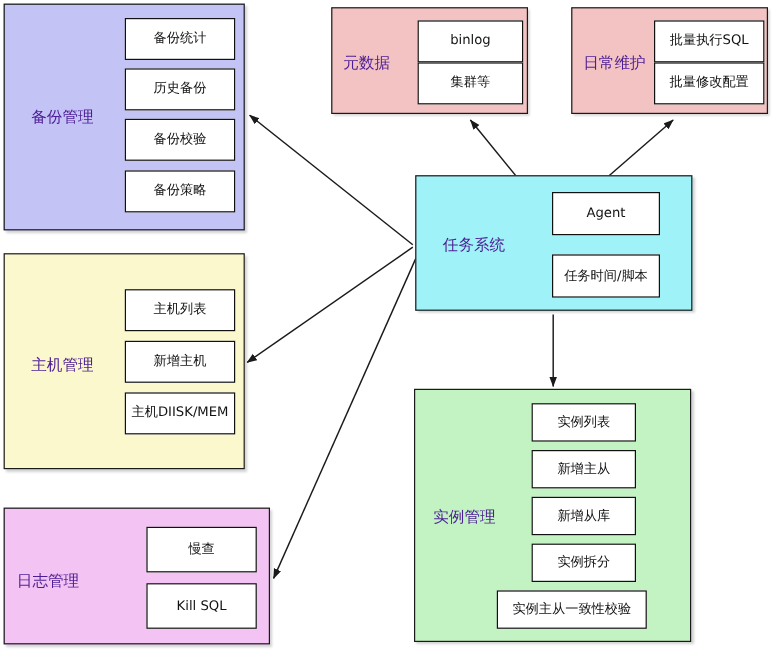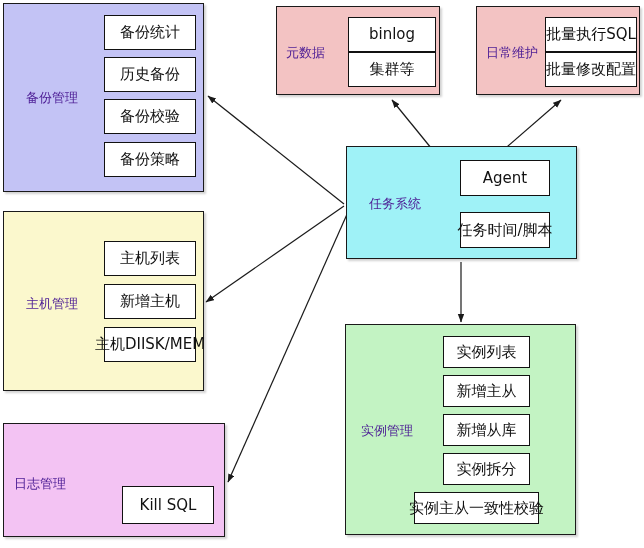--- a/index.html
+++ b/index.html
@@ -33,21 +33,21 @@
     white-space: nowrap;
   }
   .item {
     position: absolute;
     box-sizing: border-box;
     background: #ffffff;
     border: 1.5px solid #111111;
     display: flex;
     align-items: center;
     justify-content: center;
-    font-size: 15px;
+    font-size: 11px;
     color: #111111;
     line-height: 1.1;
     white-space: nowrap;
   }
   svg.arrows {
     position: absolute;
     left: 0;
     top: 0;
     width: 644px;
     height: 548px;
@@ -87,20 +87,21 @@
 
   <div class="group" style="left:3px; top:211px; width:201px; height:180px; background:#fbf8cd;">
     <div class="group-label" style="left:22px; top:83px; width:auto;">主机管理</div>
     <div class="item" style="left:100px; top:29px; width:92px; height:35px;">主机列表</div>
     <div class="item" style="left:100px; top:72px; width:92px; height:35px;">新增主机</div>
     <div class="item" style="left:100px; top:115px; width:92px; height:35px;">主机DIISK/MEM</div>
   </div>
 
   <div class="group" style="left:3px; top:423px; width:222px; height:114px; background:#f3c3f3;">
     <div class="group-label" style="left:10px; top:51px; width:auto;">日志管理</div>
+    <div class="item" style="left:118px; top:15px; width:92px; height:38px;">慢查</div>
     <div class="item" style="left:118px; top:62px; width:92px; height:38px;">Kill SQL</div>
   </div>
 
   <div class="group" style="left:276px; top:6px; width:164px; height:89px; background:#f3c3c3;">
     <div class="group-label" style="left:9px; top:37px; width:auto;">元数据</div>
     <div class="item" style="left:71px; top:10px; width:88px; height:35px;">binlog</div>
     <div class="item" style="left:71px; top:45px; width:88px; height:35px;">集群等</div>
   </div>
 
   <div class="group" style="left:476px; top:6px; width:164px; height:89px; background:#f3c3c3;">

